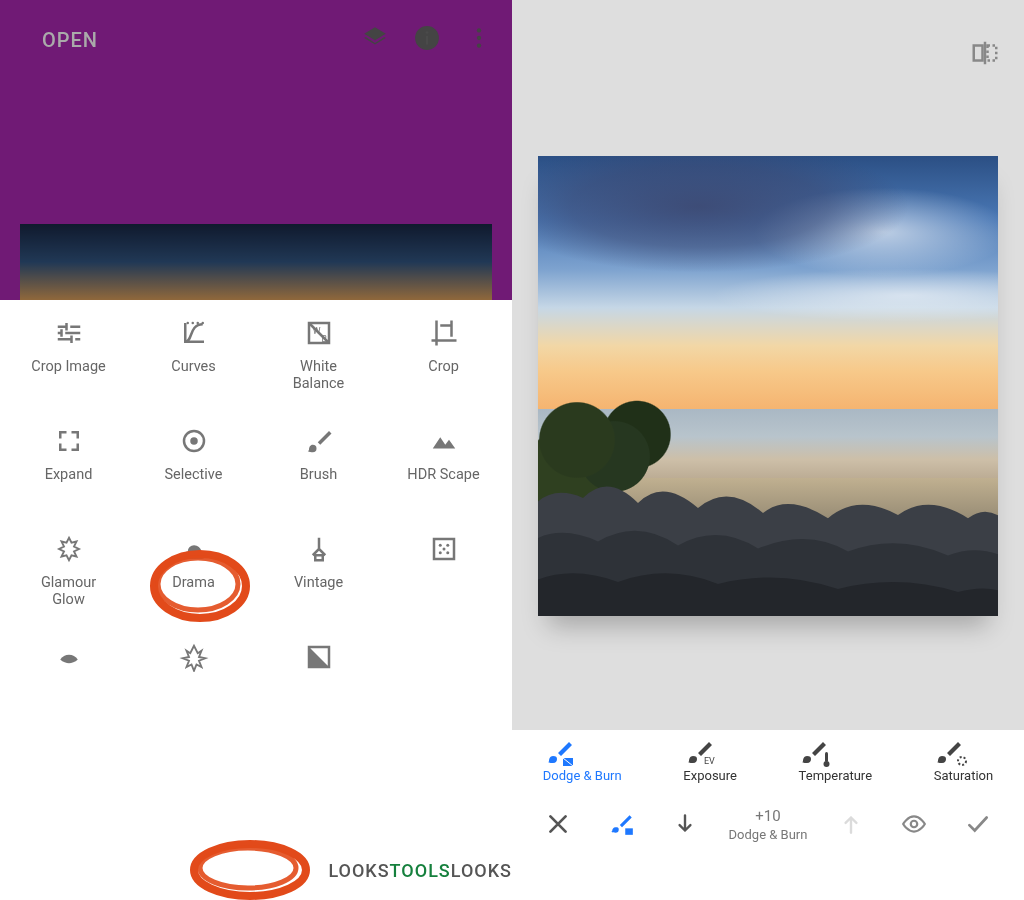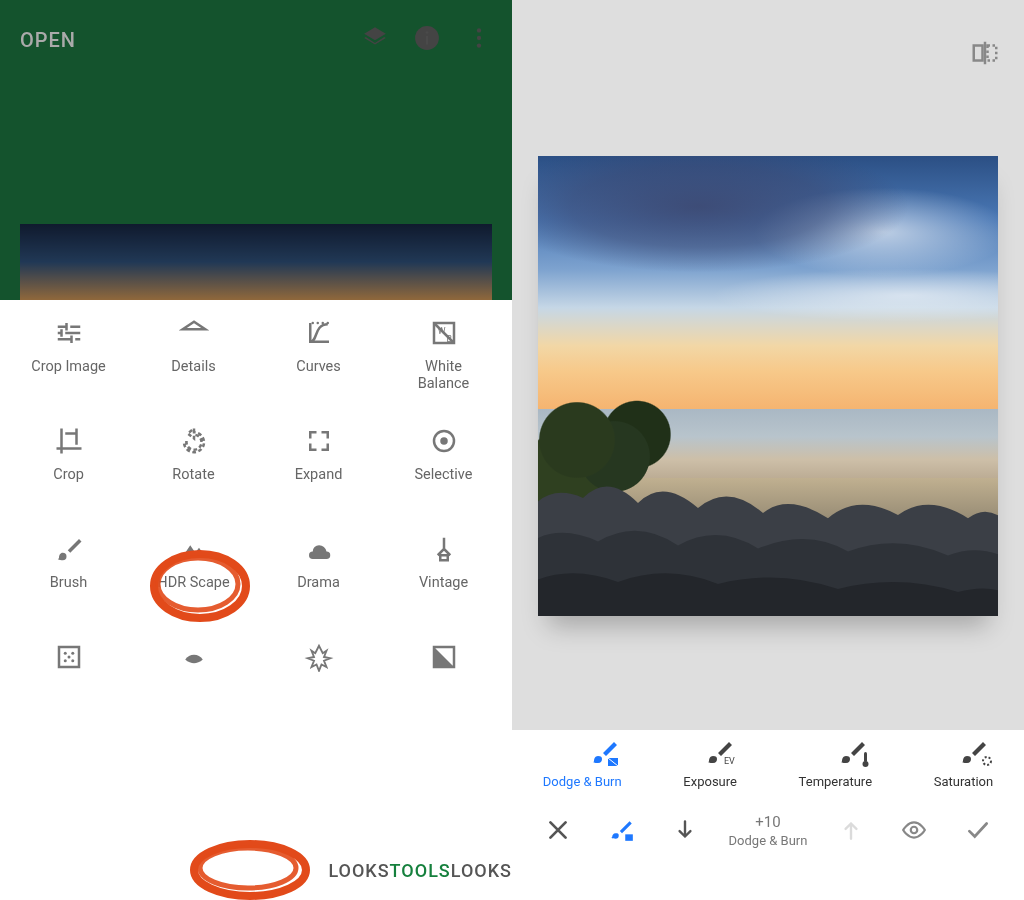--- a/index.html
+++ b/index.html
@@ -22,21 +22,22 @@
     width: 512px;
     height: 100%;
     position: relative;
     display: flex;
     flex-direction: column;
     background: #fff;
   }
   .left-top {
     height: 300px;
     position: relative;
-    background: #14532d;
+    background: #701a75;
+    padding-left: 22px;
   }
   .left-header {
     height: 80px;
     display: flex;
     align-items: center;
     padding: 0 20px;
     color: #aaa;
   }
   .open-btn {
     font-size: 20px;
@@ -159,22 +160,22 @@
 
   .brush-tabs {
     display: flex;
     justify-content: space-around;
     align-items: flex-end;
     padding: 8px 0 6px 0;
   }
   .btool {
     display: flex;
     flex-direction: column;
-    align-items: flex-end;
-    gap: 6px;
+    align-items: flex-start;
+    gap: 0;
     font-size: 13px;
     color: #333;
     cursor: pointer;
   }
   .btool.active { color: #1e78ff; }
   .btool .ic { width: 34px; height: 30px; display:flex; align-items:center; justify-content:center; }
   .btool svg { width: 34px; height: 30px; }
 
   .brush-bottom {
     display: flex;
@@ -230,26 +231,20 @@
   <div class="tools-grid">
 
     <div class="tool">
       <svg viewBox="0 0 24 24">
           <path d="M3 6h8v2H3zM13 6h8v2h-8zM9 4h2v6H9zM3 11h4v2H3zM9 11h12v2H9zM5 9h2v6H5zM3 16h12v2H3zM17 16h4v2h-4zM13 14h2v6h-2z"></path>
         </svg>
       <span class="label">Crop Image</span>
     </div>
     <div class="tool">
       <svg viewBox="0 0 24 24">
-          <path d="M12 3 3 9h18L12 3z" fill="none" stroke="#777" stroke-width="2"></path>
-        </svg>
-      <span class="label">Details</span>
-    </div>
-    <div class="tool">
-      <svg viewBox="0 0 24 24">
           <path d="M4 20V4h2v14h14v2H4z"></path>
           <path d="M5 19c6 0 3-14 14-14" fill="none" stroke="#777" stroke-width="2"></path>
           <circle cx="7" cy="4" r="1"></circle>
           <circle cx="11" cy="4" r="1"></circle>
           <circle cx="15" cy="4" r="1"></circle>
           <circle cx="19" cy="4" r="1"></circle>
         </svg>
       <span class="label">Curves</span>
     </div>
     <div class="tool">
@@ -263,26 +258,20 @@
     </div>
 
     <div class="tool">
       <svg viewBox="0 0 24 24">
           <path d="M7 2v15h15v2H7v3H5v-3H2v-2h3V2h2zm10 0h2v13h-2V7H9V5h8V2z"></path>
         </svg>
       <span class="label">Crop</span>
     </div>
     <div class="tool">
       <svg viewBox="0 0 24 24">
-          <path d="M12 5V2L7 6l5 4V7a6 6 0 1 1-6 6H4a8 8 0 1 0 8-8z" fill="none" stroke="#777" stroke-width="2" stroke-dasharray="3 2"></path>
-        </svg>
-      <span class="label">Rotate</span>
-    </div>
-    <div class="tool">
-      <svg viewBox="0 0 24 24">
           <path d="M4 4h6v2H6v4H4V4zm10 0h6v6h-2V6h-4V4zM4 14h2v4h4v2H4v-6zm14 0h2v6h-6v-2h4v-4z"></path>
         </svg>
       <span class="label">Expand</span>
     </div>
 
     <div class="tool">
       <svg viewBox="0 0 24 24">
           <circle cx="12" cy="12" r="8" fill="none" stroke="#777" stroke-width="2"></circle>
           <circle cx="12" cy="12" r="3"></circle>
         </svg>
@@ -294,20 +283,26 @@
         </svg>
       <span class="label">Brush</span>
     </div>
     <div class="tool">
       <svg viewBox="0 0 24 24">
           <path d="M3 18l6-9 4 6 3-4 5 7H3z"></path>
         </svg>
       <span class="label">HDR Scape</span>
     </div>
 
+    <div class="tool">
+      <svg viewBox="0 0 24 24">
+          <path d="M12 3l2 4 4-1-2 4 4 2-4 2 2 4-4-1-2 4-2-4-4 1 2-4-4-2 4-2-2-4 4 1 2-4z" fill="none" stroke="#777" stroke-width="1.5"></path>
+        </svg>
+      <span class="label">Glamour<br>Glow</span>
+    </div>
     <div class="tool">
       <svg viewBox="0 0 24 24">
           <path d="M7 14a5 5 0 0 1 5-5 6 6 0 0 1 6 5 3 3 0 0 1 0 6H7a3 3 0 0 1 0-6z"></path>
         </svg>
       <span class="label">Drama</span>
     </div>
     <div class="tool">
       <svg viewBox="0 0 24 24">
           <path d="M12 3v9l5 5M12 3v9l-5 5" fill="none" stroke="#777" stroke-width="2"></path>
           <rect x="9" y="17" width="6" height="4" fill="none" stroke="#777" stroke-width="2"></rect>

